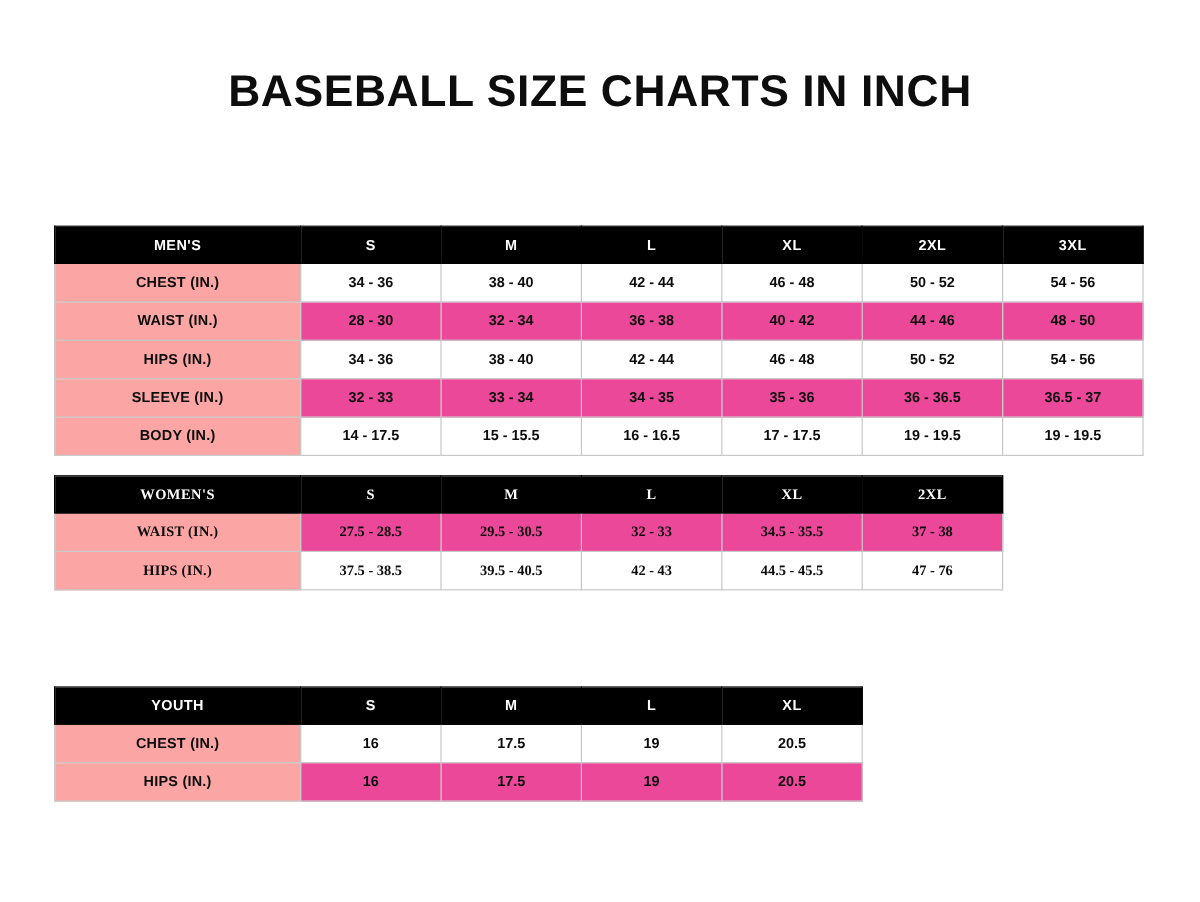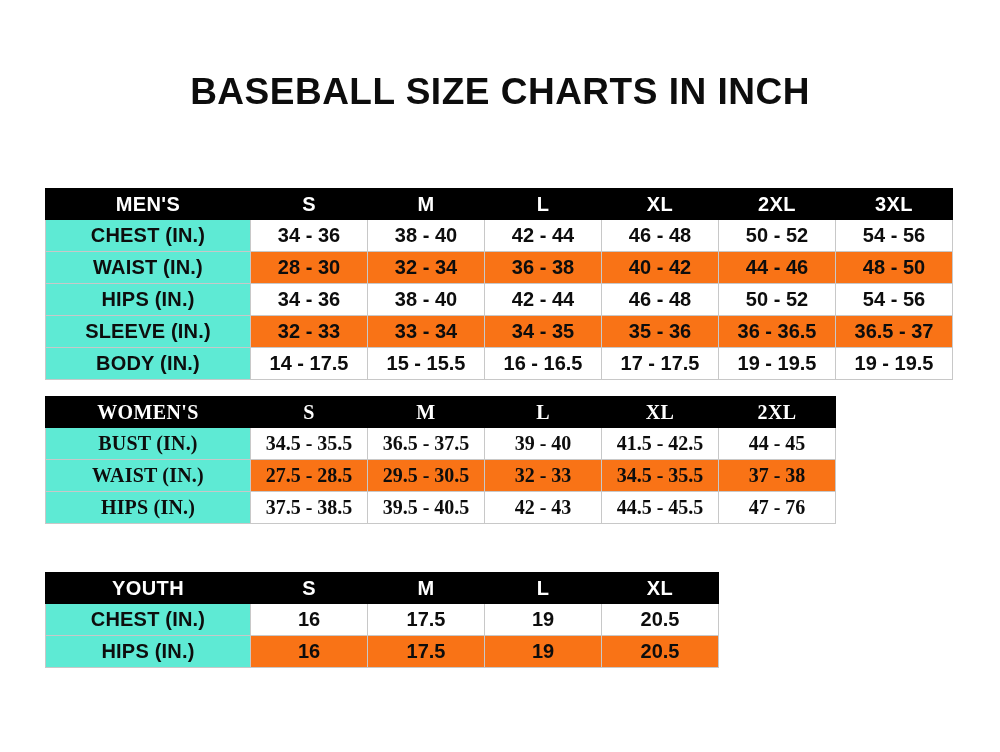--- a/index.html
+++ b/index.html
@@ -20,31 +20,31 @@
     height: 752px;
     box-sizing: border-box;
   }
   .title {
     text-align: center;
     font-size: 37px;
     font-weight: bold;
     letter-spacing: 0.5px;
     color: #0d0d0d;
     margin: 0;
-    padding-top: 72px;
+    padding-top: 56px;
     padding-bottom: 0;
     line-height: 1.1;
   }
   .chart-block {
     position: absolute;
   }
   table.size-table {
     border-collapse: collapse;
     table-layout: fixed;
-    font-size: 20px;
+    font-size: 12px;
     font-weight: bold;
     padding-left: 21px;
   }
   table.size-table td,
   table.size-table th {
     border: 1px solid #c8c8c8;
     text-align: center;
     padding: 0;
     height: 31px;
     line-height: 31px;
@@ -57,26 +57,26 @@
     color: #ffffff;
     border: 1px solid #000000;
     height: 30px;
     line-height: 30px;
     letter-spacing: 0.4px;
   }
   table.size-table thead th.row-head {
     text-align: center;
   }
   table.size-table tbody td.row-head {
-    background: #5eead4;
+    background: #fca5a5;
     text-align: center;
     letter-spacing: 0.2px;
   }
   tr.alt td {
-    background: #f97316;
+    background: #ec4899;
   }
   tr.alt td.row-head {
     background: #efefef;
   }
   
   #mens-block { left: 45px; top: 188px; }
   #mens-block col.c0 { width: 205px; }
   #mens-block col.cx { width: 117px; }
 
   #womens-block { left: 45px; top: 396px; font-family: Liberation Serif, serif; }
@@ -180,28 +180,20 @@
         <tr>
           <th class="row-head">WOMEN'S</th>
           <th>S</th>
           <th>M</th>
           <th>L</th>
           <th>XL</th>
           <th>2XL</th>
         </tr>
       </thead>
       <tbody>
-        <tr>
-          <td class="row-head">BUST (IN.)</td>
-          <td>34.5 - 35.5</td>
-          <td>36.5 - 37.5</td>
-          <td>39 - 40</td>
-          <td>41.5 - 42.5</td>
-          <td>44 - 45</td>
-        </tr>
         <tr class="alt">
           <td class="row-head">WAIST (IN.)</td>
           <td>27.5 - 28.5</td>
           <td>29.5 - 30.5</td>
           <td>32 - 33</td>
           <td>34.5 - 35.5</td>
           <td>37 - 38</td>
         </tr>
         <tr>
           <td class="row-head">HIPS (IN.)</td>

